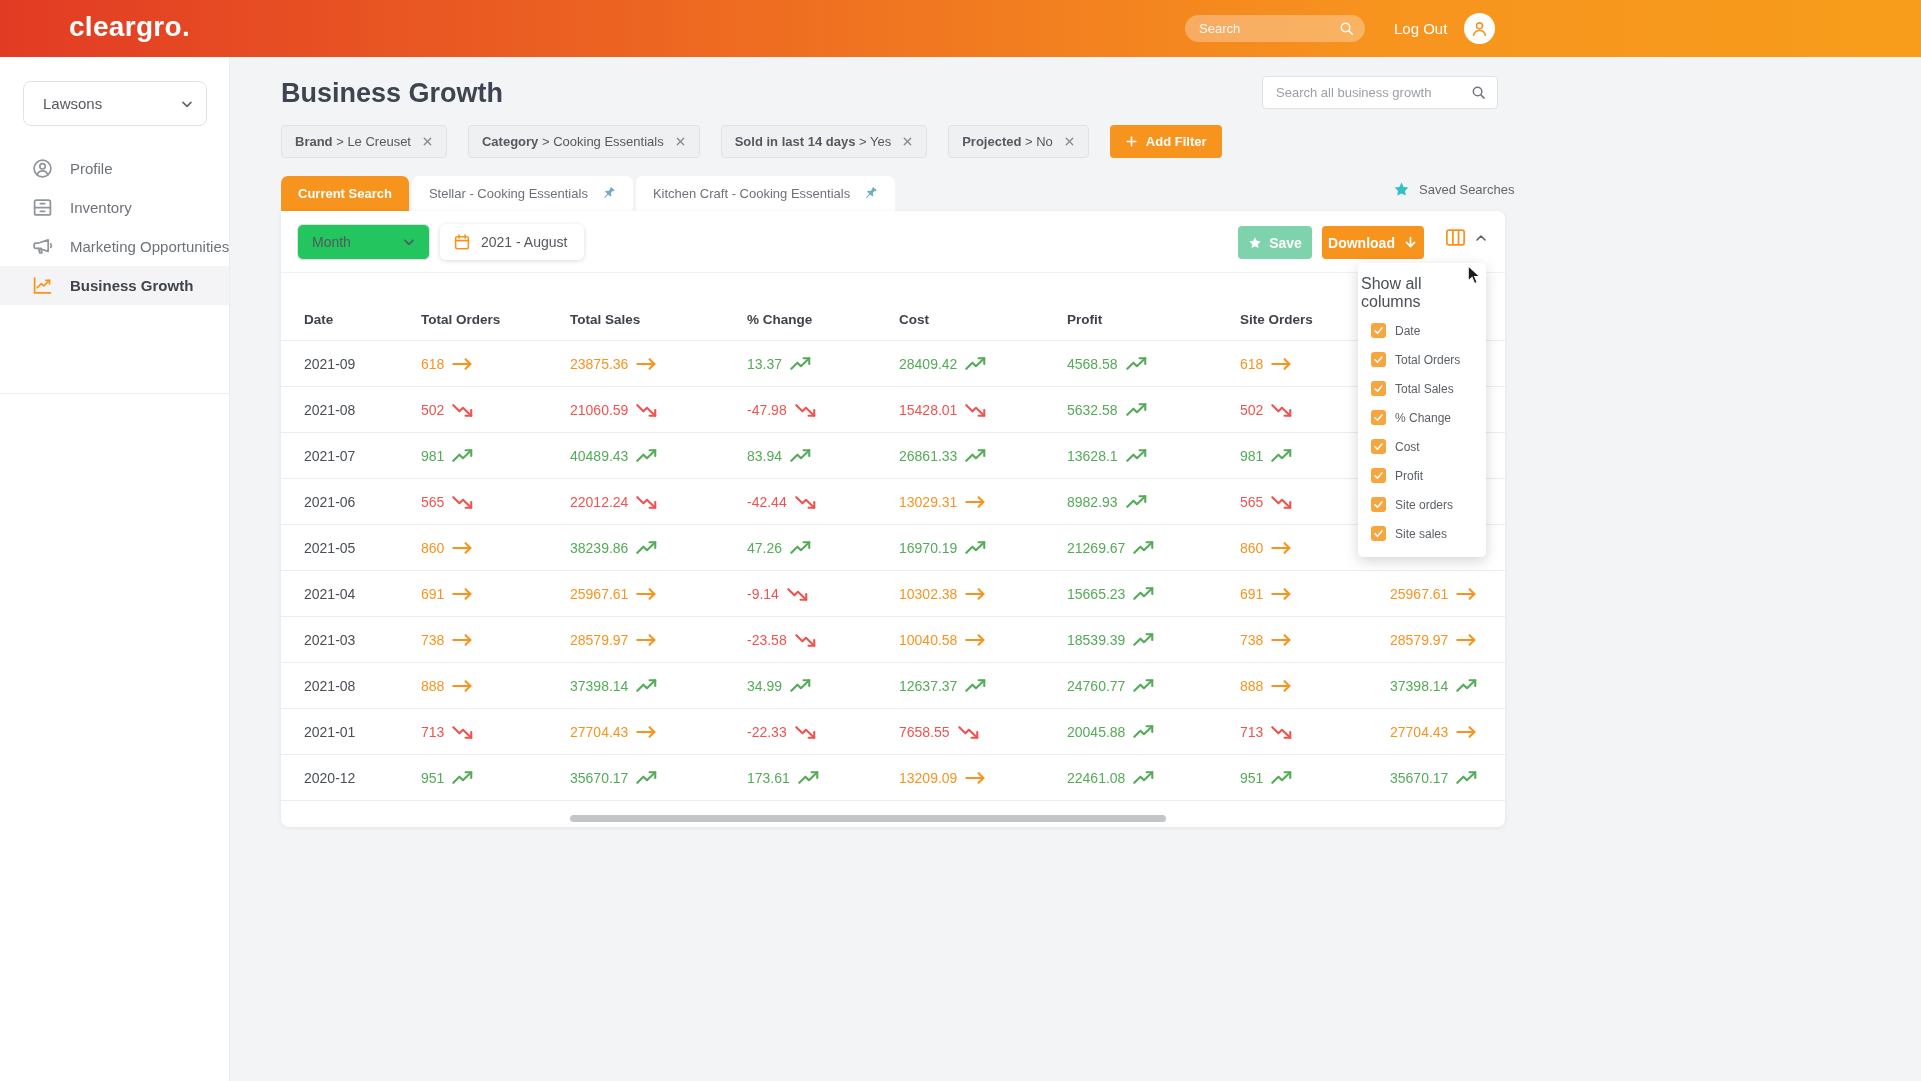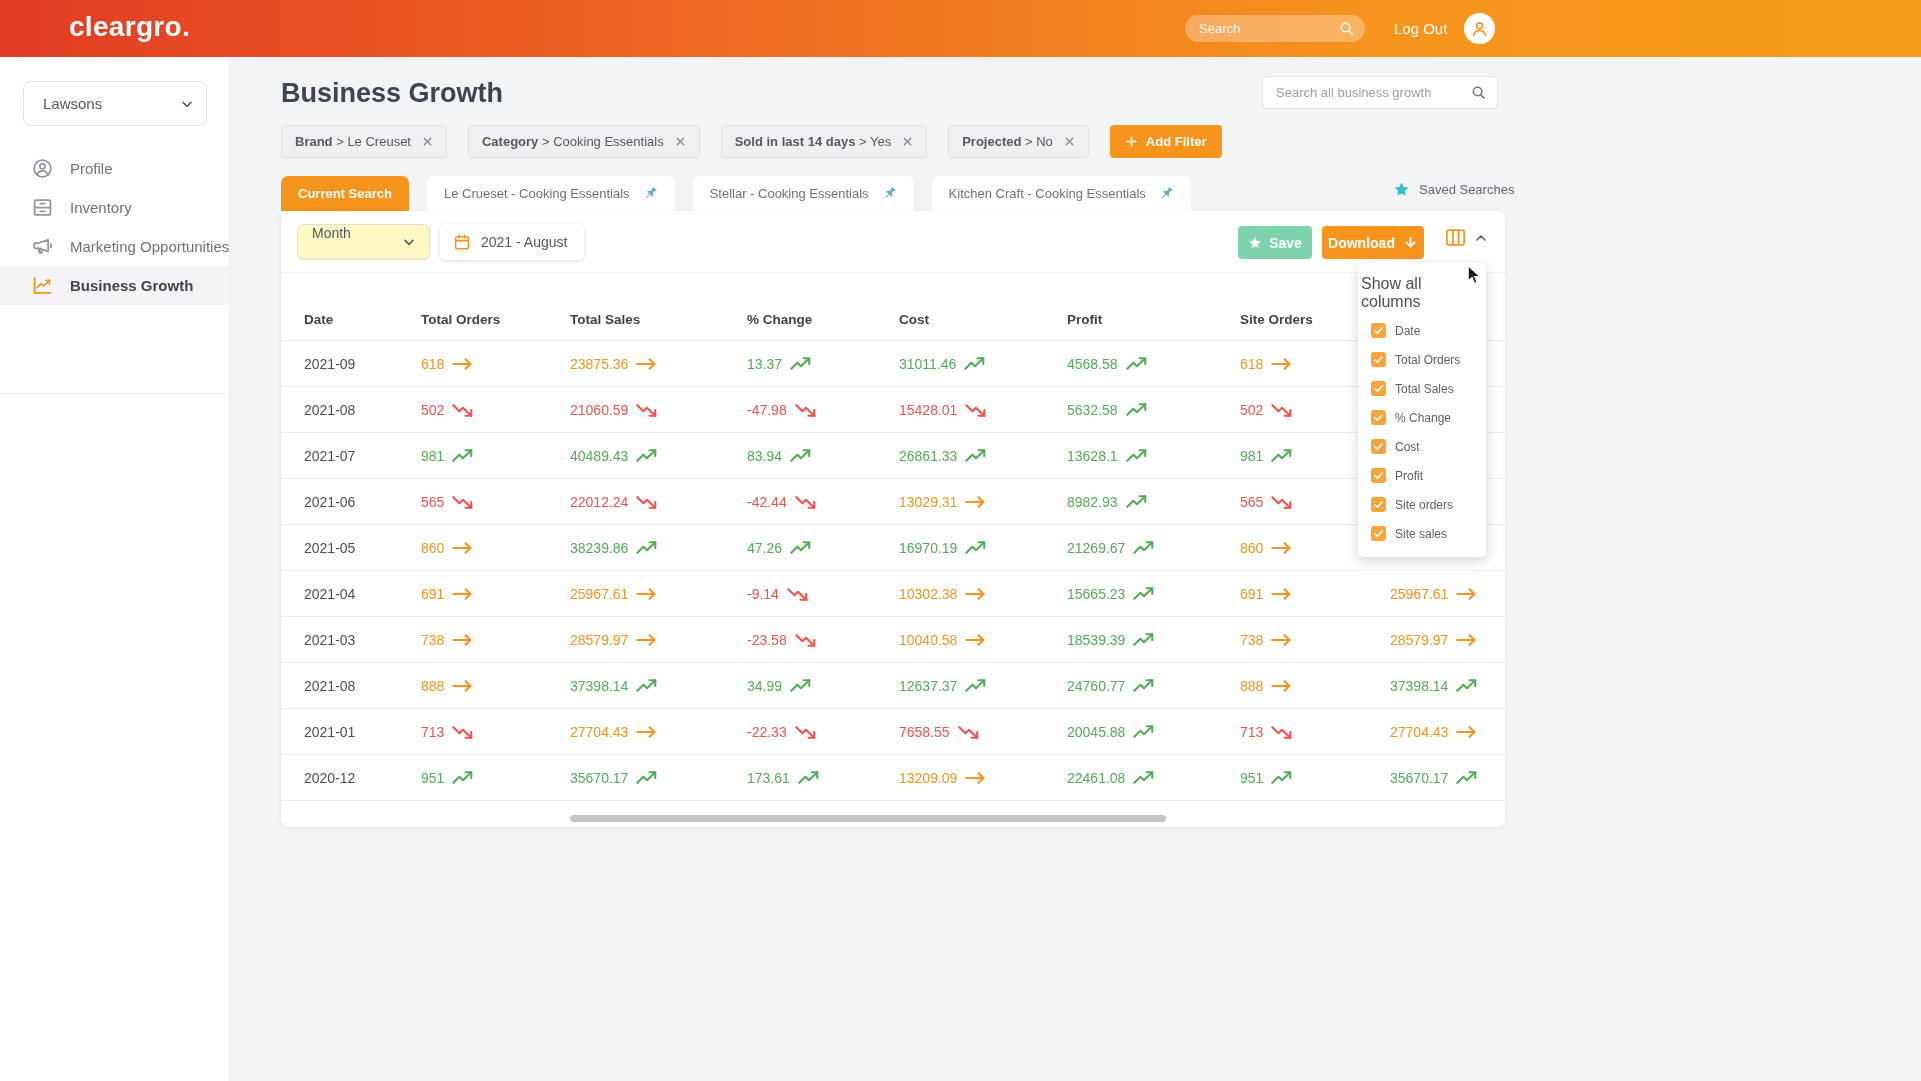--- a/index.html
+++ b/index.html
@@ -45,34 +45,34 @@
   .page-search .icon{color:#75797f;cursor:pointer}
 
   .chips{position:absolute;left:51px;top:68px;display:flex;gap:21px;align-items:center}
   .chip{height:33px;display:flex;align-items:center;background:#eff0f2;border:1px solid #e1e2e5;border-radius:4px;
     padding:0 13px;font-size:13px;color:#55595f;cursor:pointer;white-space:nowrap}
   .chip-name{font-weight:bold}
   .chip-x{margin-left:11px;color:#84888e}
   .add-filter{height:33px;display:flex;align-items:center;gap:8px;background:#f7941e;color:#fff;border-radius:4px;
     padding:0 15px;font-size:13px;font-weight:bold;cursor:pointer;border:0;font-family:inherit}
 
-  .tabs{position:absolute;left:51px;top:119px;display:flex;gap:18px;align-items:flex-end}
+  .tabs{position:absolute;left:51px;top:119px;display:flex;gap:3px;align-items:flex-end}
   .tab{height:35px;display:flex;align-items:center;gap:13px;background:#fff;border-radius:7px 7px 0 0;
     padding:0 17px;font-size:13px;color:#6d7278;cursor:pointer;white-space:nowrap}
   .tab.active{background:#f7941e;color:#fff;font-weight:bold}
   .tab .pin{color:#6fadc4}
   .saved-searches{position:absolute;left:1163px;top:124px;display:flex;align-items:center;gap:9px;font-size:13px;color:#62666c;cursor:pointer}
   .saved-searches .icon{color:#32c0c6}
 
   
   .card{position:absolute;left:51px;top:154px;width:1224px;height:616px;background:#fff;
     border-radius:0 8px 8px 8px;box-shadow:0 1px 5px rgba(0,0,0,.07)}
   .toolbar-line{position:absolute;left:0;top:61px;right:0;border-top:1px solid #f2f2f4}
   .period-select{position:absolute;left:16px;top:13px;width:133px;height:36px;border:1px solid #dfe0e2;border-radius:6px;
-    display:flex;padding:0 12px 0 14px;font-size:14px;color:#55595f;cursor:pointer;background:#fef9c3}
+    display:flex;align-items:center;padding:0 12px 0 14px;font-size:14px;color:#55595f;cursor:pointer;background:#22c55e}
   .period-select .icon{margin-left:auto;color:#55595f}
   .date-chip{position:absolute;left:159px;top:13px;height:36px;display:flex;align-items:center;gap:10px;background:#fff;
     border-radius:6px;box-shadow:0 1px 5px rgba(0,0,0,.14);padding:0 17px 0 13px;font-size:14px;color:#55595f;cursor:pointer}
   .date-chip .icon{color:#f7941e}
   .save-btn{position:absolute;left:957px;top:15px;width:74px;height:33px;background:#7fd3ac;border:0;border-radius:4px;color:#fff;
     font-weight:bold;font-size:14px;display:flex;align-items:center;justify-content:center;gap:7px;cursor:pointer;font-family:inherit}
   .download-btn{position:absolute;left:1041px;top:15px;width:102px;height:33px;background:#f7941e;border:0;border-radius:4px;color:#fff;
     font-weight:bold;font-size:14px;display:flex;align-items:center;justify-content:center;gap:8px;cursor:pointer;font-family:inherit}
   .columns-btn{position:absolute;left:1164px;top:17px;display:flex;align-items:center;gap:7px;cursor:pointer;background:none;border:0}
   .columns-btn .table-ic{color:#f7941e}
@@ -240,30 +240,20 @@
         </span>
       <span>Add Filter</span>
     </button>
   </div>
 
   <div class="tabs">
       <div class="tab active">
         <span class="tab-label">Current Search</span>
       </div>
       <div class="tab">
-        <span class="tab-label">Le Crueset - Cooking Essentials</span>
-        <span class="icon pin">
-          <svg width="15" height="15" viewBox="0 0 24 24" fill="currentColor">
-            <g transform="rotate(42 12 12)">
-              <path d="M8.2 1.5h7.6v2.2l-1.6 1v4.1l3.4 2.6v2.1h-5v6.6l-.8 2.2-.8-2.2v-6.6h-5v-2.1l3.4-2.6V4.7l-1.2-1z"></path>
-            </g>
-          </svg>
-        </span>
-      </div>
-      <div class="tab">
         <span class="tab-label">Stellar - Cooking Essentials</span>
         <span class="icon pin">
           <svg width="15" height="15" viewBox="0 0 24 24" fill="currentColor">
             <g transform="rotate(42 12 12)">
               <path d="M8.2 1.5h7.6v2.2l-1.6 1v4.1l3.4 2.6v2.1h-5v6.6l-.8 2.2-.8-2.2v-6.6h-5v-2.1l3.4-2.6V4.7l-1.2-1z"></path>
             </g>
           </svg>
         </span>
       </div>
       <div class="tab">
@@ -377,21 +367,21 @@
                     <polyline points="15.5 2.5 21 8 15.5 13.5"></polyline>
                   </svg></span></td>
               <td><span class="val" style="color:#f7941e">23875.36</span><span class="icon trend" style="color:#f7941e"><svg width="21" height="14" viewBox="0 0 24 16" fill="none" stroke="currentColor" stroke-width="2.4" stroke-linecap="round" stroke-linejoin="round">
                     <line x1="1.5" y1="8" x2="21" y2="8"></line>
                     <polyline points="15.5 2.5 21 8 15.5 13.5"></polyline>
                   </svg></span></td>
               <td><span class="val" style="color:#54ab58">13.37</span><span class="icon trend" style="color:#54ab58"><svg width="21" height="14" viewBox="0 0 24 16" fill="none" stroke="currentColor" stroke-width="2.4" stroke-linecap="round" stroke-linejoin="round">
                     <polyline points="1.5 13.5 8.5 6.5 12.5 10.5 22 1.5"></polyline>
                     <polyline points="15.5 1.5 22 1.5 22 8"></polyline>
                   </svg></span></td>
-              <td><span class="val" style="color:#54ab58">31011.46</span><span class="icon trend" style="color:#54ab58"><svg width="21" height="14" viewBox="0 0 24 16" fill="none" stroke="currentColor" stroke-width="2.4" stroke-linecap="round" stroke-linejoin="round">
+              <td><span class="val" style="color:#54ab58">28409.42</span><span class="icon trend" style="color:#54ab58"><svg width="21" height="14" viewBox="0 0 24 16" fill="none" stroke="currentColor" stroke-width="2.4" stroke-linecap="round" stroke-linejoin="round">
                     <polyline points="1.5 13.5 8.5 6.5 12.5 10.5 22 1.5"></polyline>
                     <polyline points="15.5 1.5 22 1.5 22 8"></polyline>
                   </svg></span></td>
               <td><span class="val" style="color:#54ab58">4568.58</span><span class="icon trend" style="color:#54ab58"><svg width="21" height="14" viewBox="0 0 24 16" fill="none" stroke="currentColor" stroke-width="2.4" stroke-linecap="round" stroke-linejoin="round">
                     <polyline points="1.5 13.5 8.5 6.5 12.5 10.5 22 1.5"></polyline>
                     <polyline points="15.5 1.5 22 1.5 22 8"></polyline>
                   </svg></span></td>
               <td><span class="val" style="color:#f7941e">618</span><span class="icon trend" style="color:#f7941e"><svg width="21" height="14" viewBox="0 0 24 16" fill="none" stroke="currentColor" stroke-width="2.4" stroke-linecap="round" stroke-linejoin="round">
                     <line x1="1.5" y1="8" x2="21" y2="8"></line>
                     <polyline points="15.5 2.5 21 8 15.5 13.5"></polyline>

